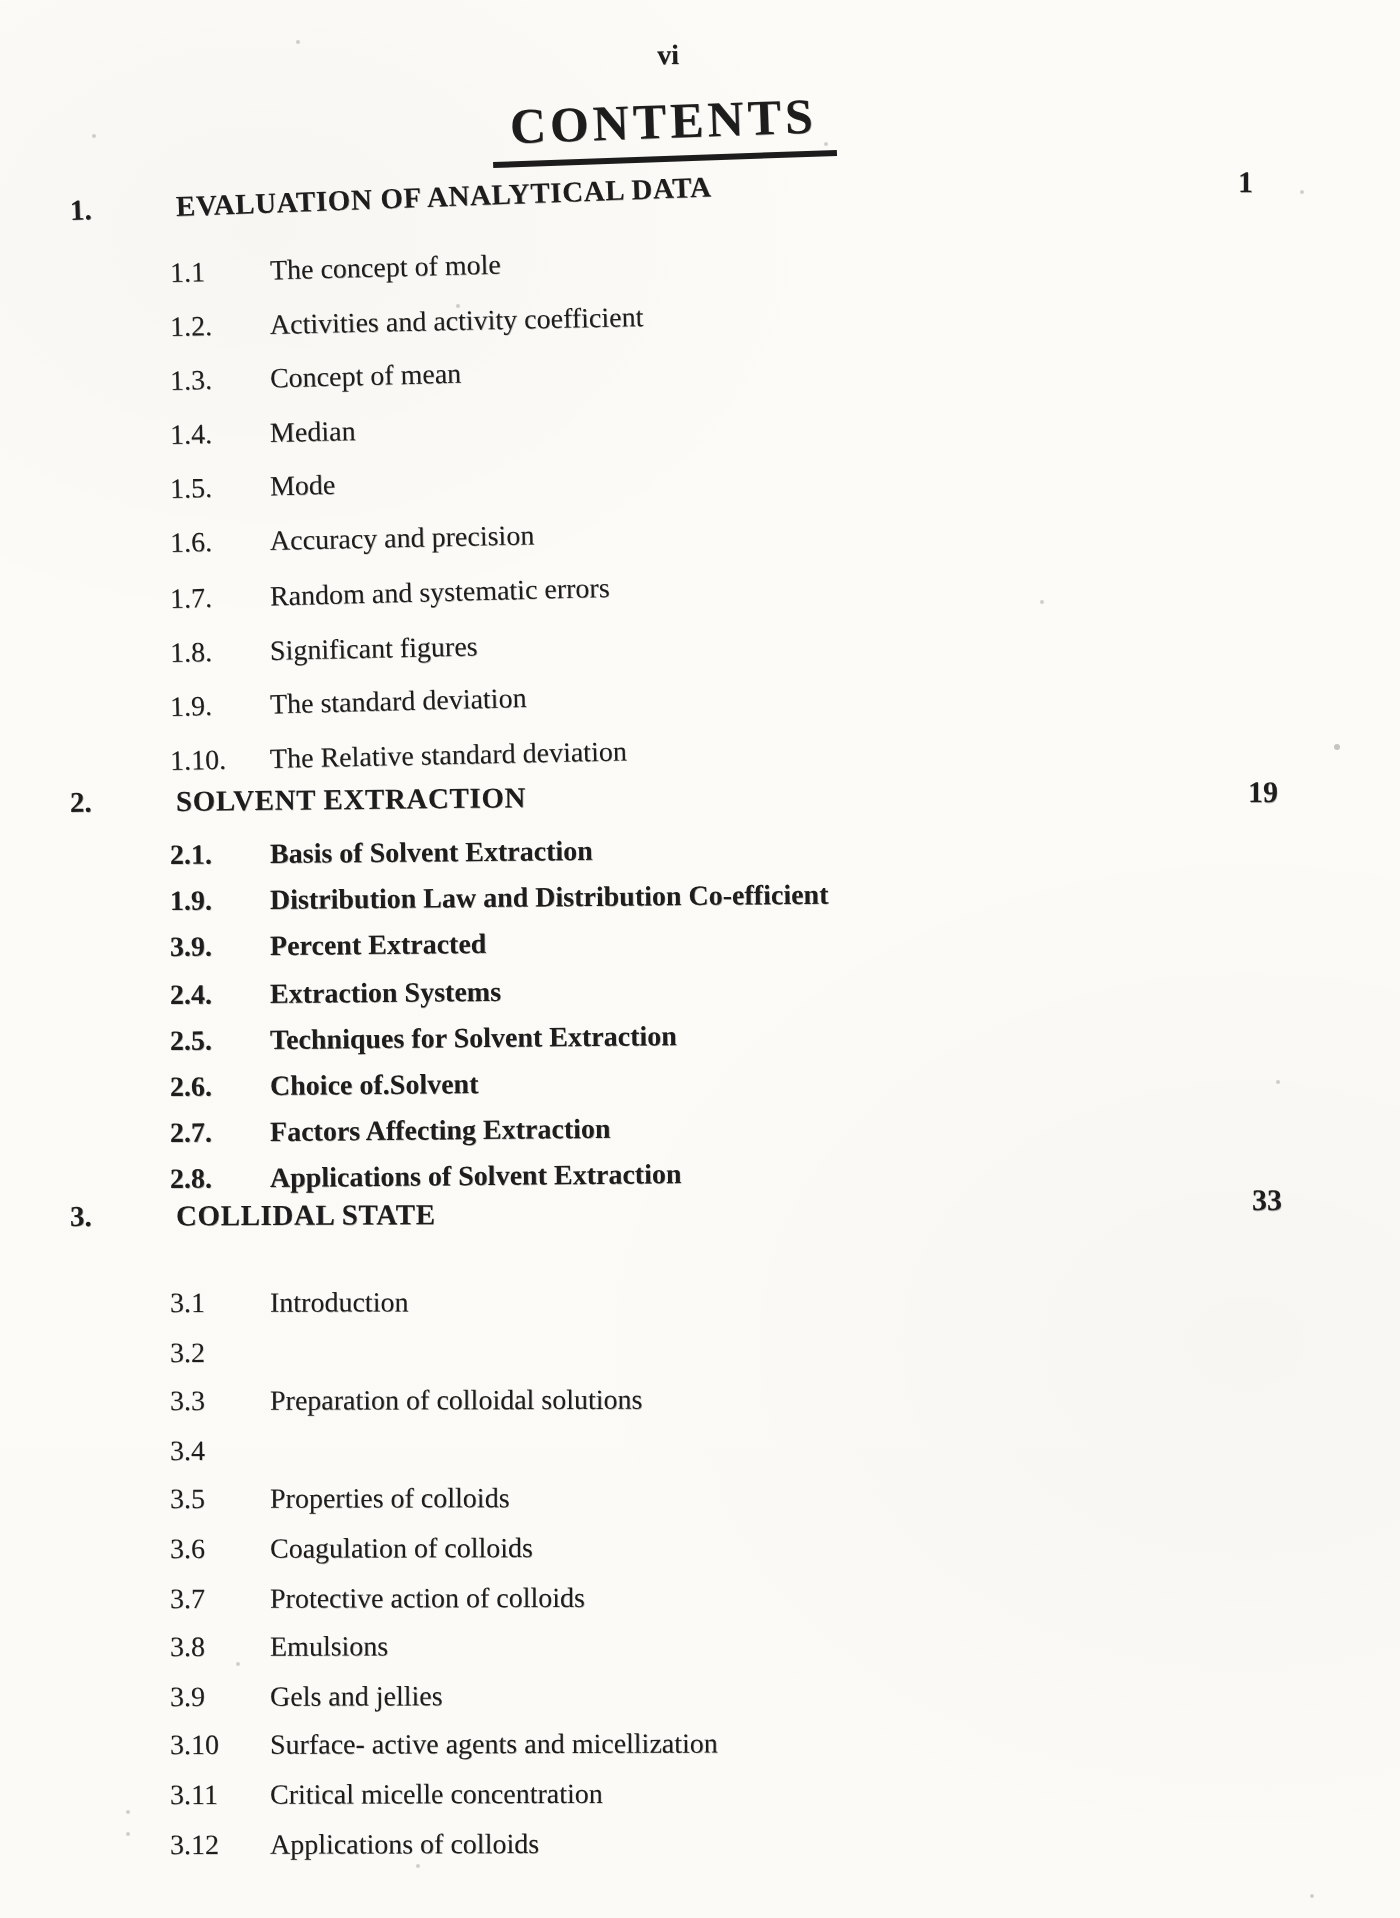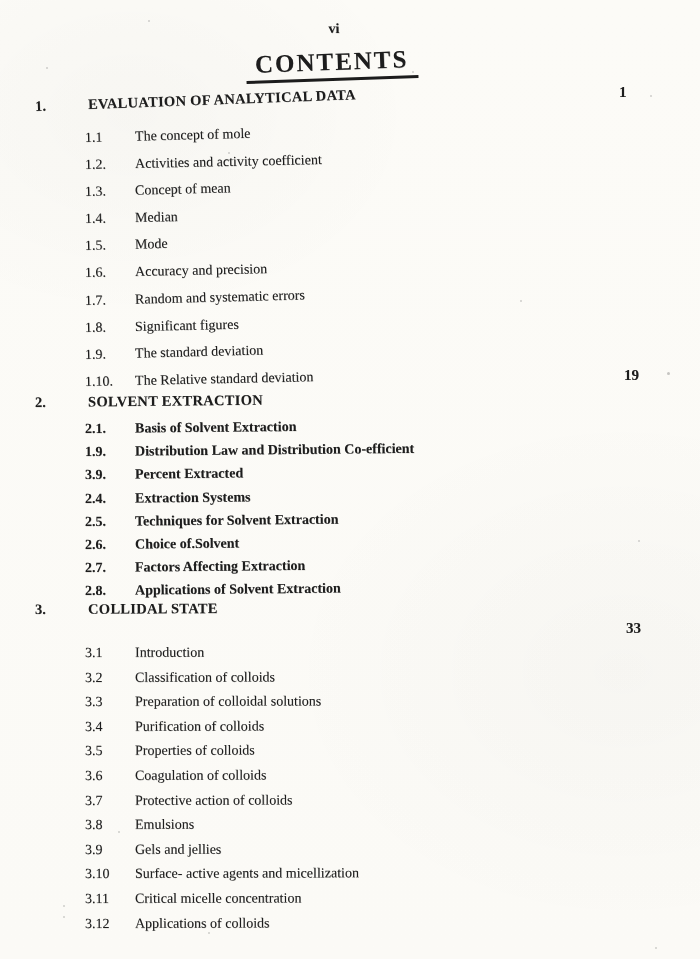--- a/index.html
+++ b/index.html
@@ -176,29 +176,27 @@
       <span class="sec-num">3.</span>
       <span class="sec-title">COLLIDAL STATE</span>
     </div>
     <div class="items">
       <div class="row">
           <span class="inum">3.1</span>
           <span class="ilab">Introduction</span>
         </div>
       <div class="row">
           <span class="inum">3.2</span>
-          <span class="ilab">Classification of colloids</span>
         </div>
       <div class="row">
           <span class="inum">3.3</span>
           <span class="ilab">Preparation of colloidal solutions</span>
         </div>
       <div class="row">
           <span class="inum">3.4</span>
-          <span class="ilab">Purification of colloids</span>
         </div>
       <div class="row">
           <span class="inum">3.5</span>
           <span class="ilab">Properties of colloids</span>
         </div>
       <div class="row">
           <span class="inum">3.6</span>
           <span class="ilab">Coagulation of colloids</span>
         </div>
       <div class="row">
@@ -222,22 +220,22 @@
           <span class="ilab">Critical micelle concentration</span>
         </div>
       <div class="row">
           <span class="inum">3.12</span>
           <span class="ilab">Applications of colloids</span>
         </div>
     </div>
   </div>
 
   <span class="pagenum" style="left:619px; top:84px;">1</span>
-  <span class="pagenum" style="left:624px; top:367px;">19</span>
-  <span class="pagenum" style="left:626px; top:620px;">33</span>
+  <span class="pagenum" style="left:624px; top:389px;">19</span>
+  <span class="pagenum" style="left:626px; top:593px;">33</span>
 
   <div class="edge-smudge"></div>
   <div class="edge-line"></div>
   <div class="speck sm" style="left:148px; top:20px;"></div>
   <div class="speck sm" style="left:46px;  top:67px;"></div>
   <div class="speck sm" style="left:412px; top:71px;"></div>
   <div class="speck sm" style="left:650px; top:95px;"></div>
   <div class="speck sm" style="left:228px; top:152px;"></div>
   <div class="speck sm" style="left:520px; top:300px;"></div>
   <div class="speck" style="left:667px; top:372px;"></div>

